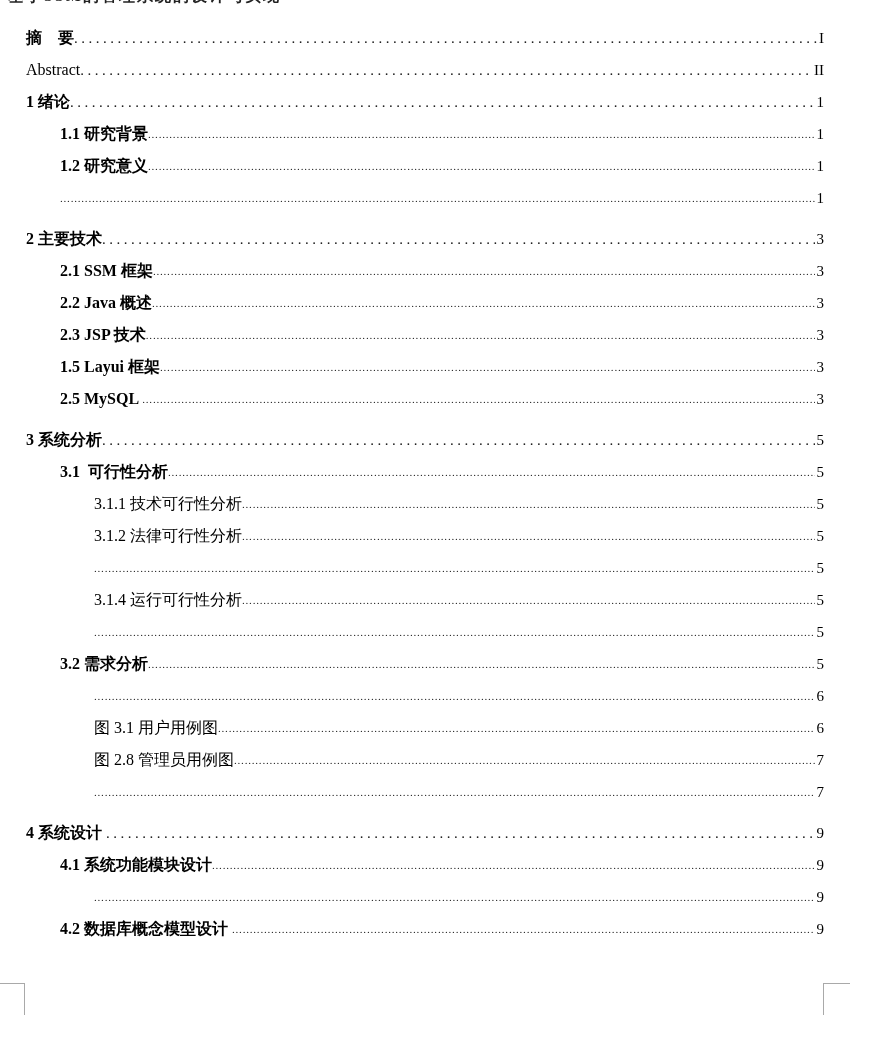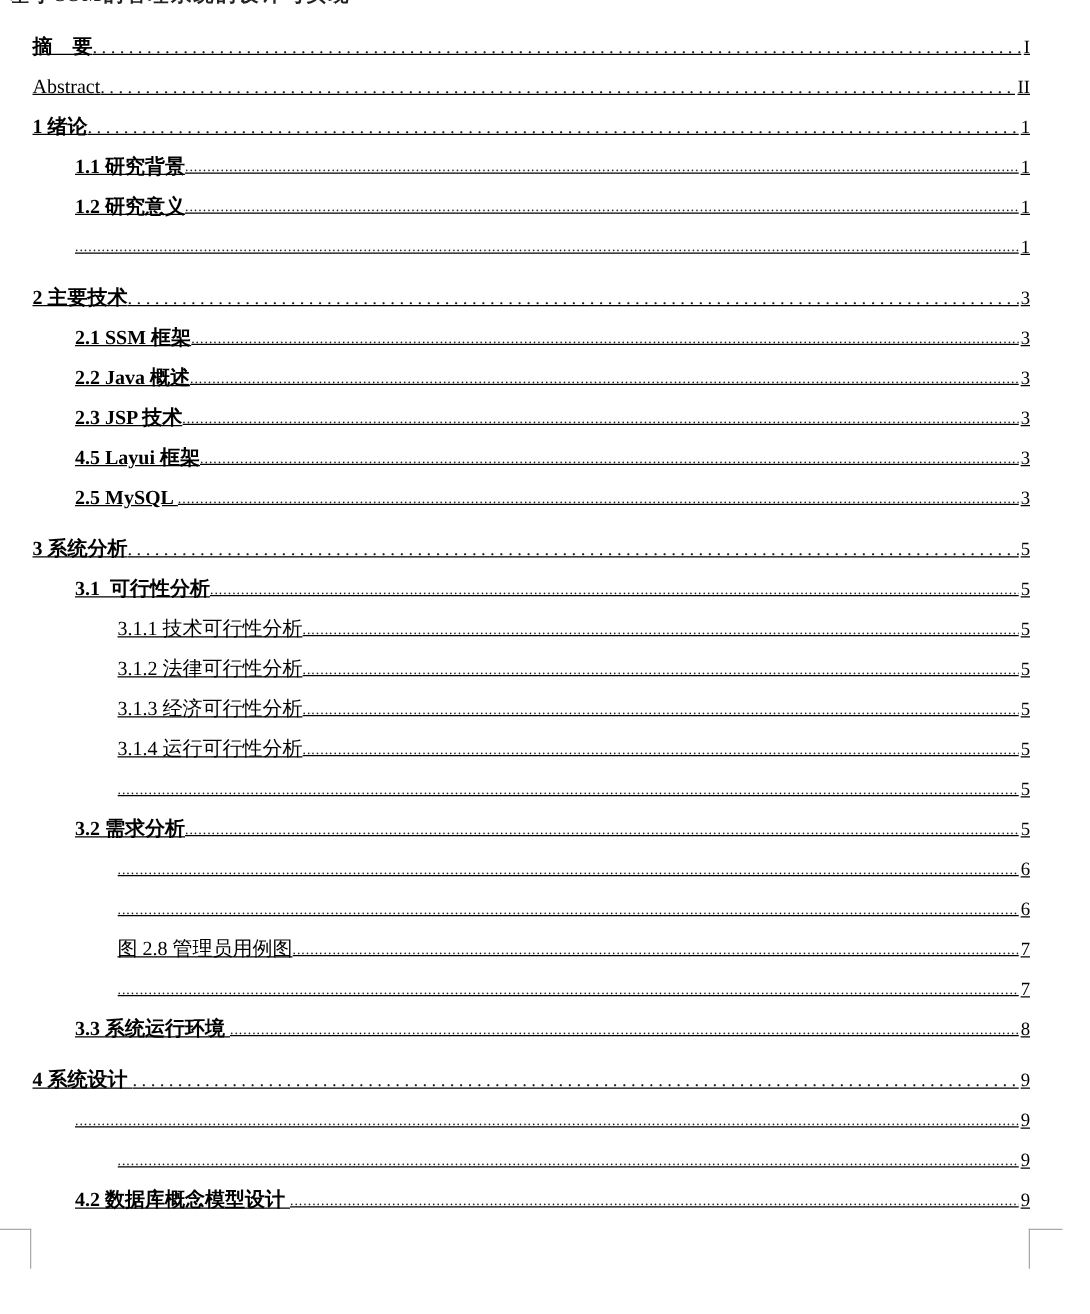--- a/index.html
+++ b/index.html
@@ -33,21 +33,20 @@
     position: absolute;
     left: 26px; right: 48px; top: 22px;
   }
   .row {
     display: flex;
     align-items: center;
     height: 32px;
     line-height: 32px;
     font-size: 16px;
     white-space: pre;
-    text-decoration: underline;
   }
   .row.sect { margin-top: 9px; }
   .lvl2 { padding-left: 34px; }
   .lvl3 { padding-left: 68px; }
   .bold .lbl { font-weight: bold; }
   .lbl { flex: 0 0 auto; }
   .leader {
     flex: 1 1 auto;
     overflow: hidden;
     white-space: nowrap;
@@ -123,21 +122,21 @@
 
   <div class="row lvl2 bold">
     <span class="lbl">2.2 Java 概述</span><span class="leader dense"></span><span class="pg">3</span>
   </div>
 
   <div class="row lvl2 bold">
     <span class="lbl">2.3 JSP 技术</span><span class="leader dense"></span><span class="pg">3</span>
   </div>
 
   <div class="row lvl2 bold">
-    <span class="lbl">4.5 Layui 框架</span><span class="leader dense"></span><span class="pg">3</span>
+    <span class="lbl">1.5 Layui 框架</span><span class="leader dense"></span><span class="pg">3</span>
   </div>
 
   <div class="row lvl2 bold">
     <span class="lbl">2.5 MySQL </span><span class="leader dense"></span><span class="pg">3</span>
   </div>
 
   <div class="row lvl1 bold sect">
     <span class="lbl">3 系统分析</span><span class="leader sparse"></span><span class="pg">5</span>
   </div>
 
@@ -147,61 +146,58 @@
 
   <div class="row lvl3">
     <span class="lbl">3.1.1 技术可行性分析</span><span class="leader dense"></span><span class="pg">5</span>
   </div>
 
   <div class="row lvl3">
     <span class="lbl">3.1.2 法律可行性分析</span><span class="leader dense"></span><span class="pg">5</span>
   </div>
 
   <div class="row lvl3">
-    <span class="lbl">3.1.3 经济可行性分析</span><span class="leader dense"></span><span class="pg">5</span>
+    <span class="leader dense"></span><span class="pg">5</span>
   </div>
 
   <div class="row lvl3">
     <span class="lbl">3.1.4 运行可行性分析</span><span class="leader dense"></span><span class="pg">5</span>
   </div>
 
   <div class="row lvl3">
     <span class="leader dense"></span><span class="pg">5</span>
   </div>
 
   <div class="row lvl2 bold">
     <span class="lbl">3.2 需求分析</span><span class="leader dense"></span><span class="pg">5</span>
   </div>
 
   <div class="row lvl3">
     <span class="leader dense"></span><span class="pg">6</span>
   </div>
 
   <div class="row lvl3">
-    <span class="leader dense"></span><span class="pg">6</span>
+    <span class="lbl">图 3.1 用户用例图</span><span class="leader dense"></span><span class="pg">6</span>
   </div>
 
   <div class="row lvl3">
     <span class="lbl">图 2.8 管理员用例图</span><span class="leader dense"></span><span class="pg">7</span>
   </div>
 
   <div class="row lvl3">
     <span class="leader dense"></span><span class="pg">7</span>
   </div>
 
-  <div class="row lvl2 bold">
-    <span class="lbl">3.3 系统运行环境 </span><span class="leader dense"></span><span class="pg">8</span>
-  </div>
 
   <div class="row lvl1 bold sect">
     <span class="lbl">4 系统设计 </span><span class="leader sparse"></span><span class="pg">9</span>
   </div>
 
   <div class="row lvl2 bold">
-    <span class="leader dense"></span><span class="pg">9</span>
+    <span class="lbl">4.1 系统功能模块设计</span><span class="leader dense"></span><span class="pg">9</span>
   </div>
 
   <div class="row lvl3">
     <span class="leader dense"></span><span class="pg">9</span>
   </div>
 
   <div class="row lvl2 bold">
     <span class="lbl">4.2 数据库概念模型设计 </span><span class="leader dense"></span><span class="pg">9</span>
   </div>
 

